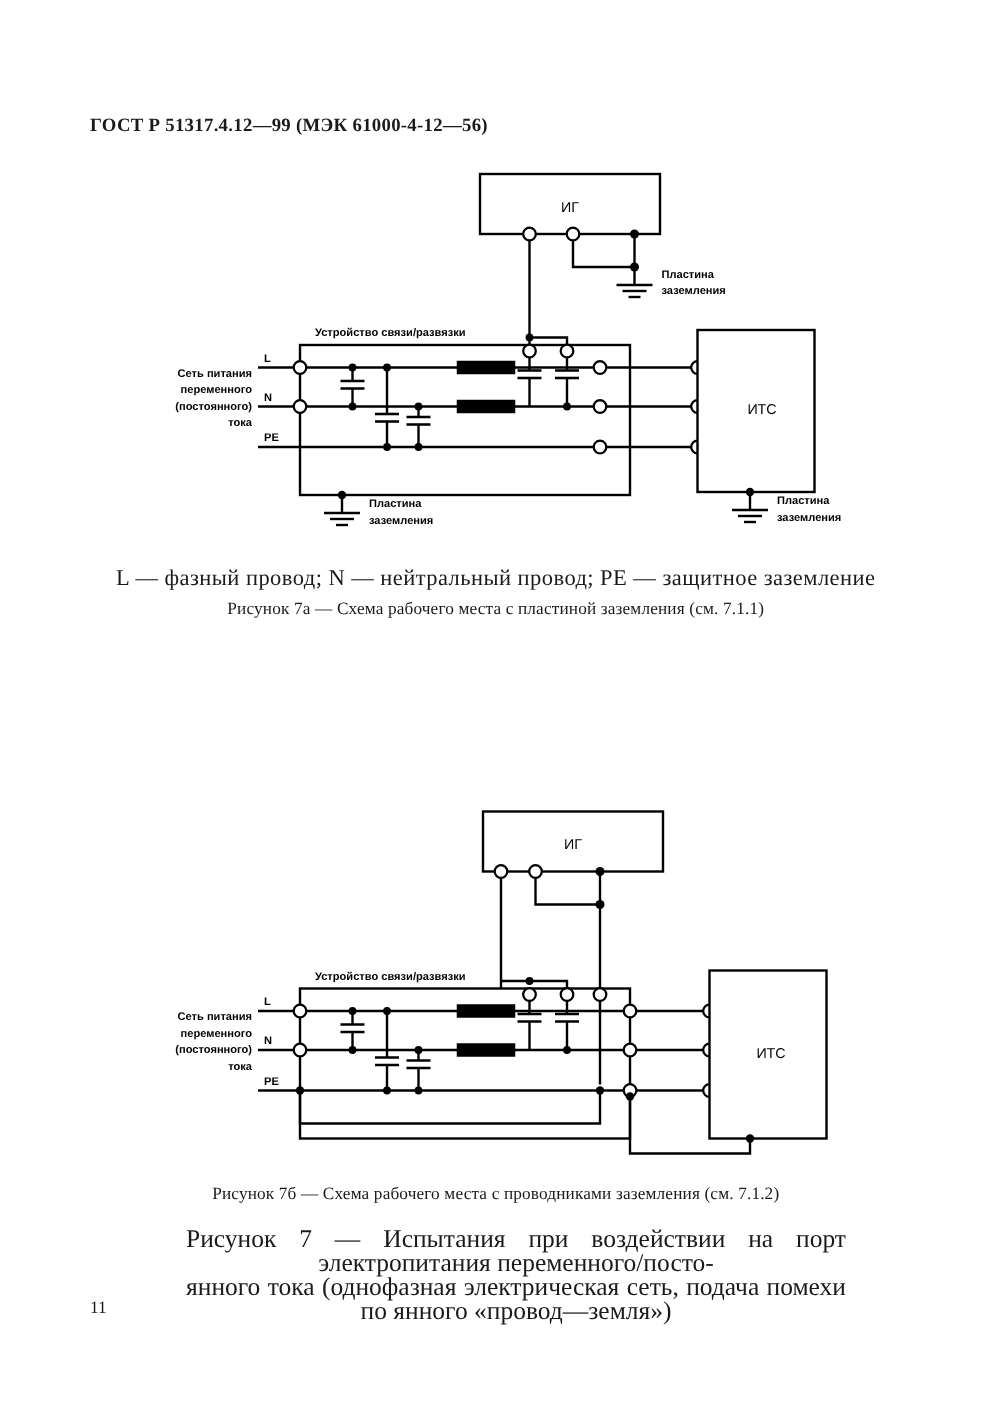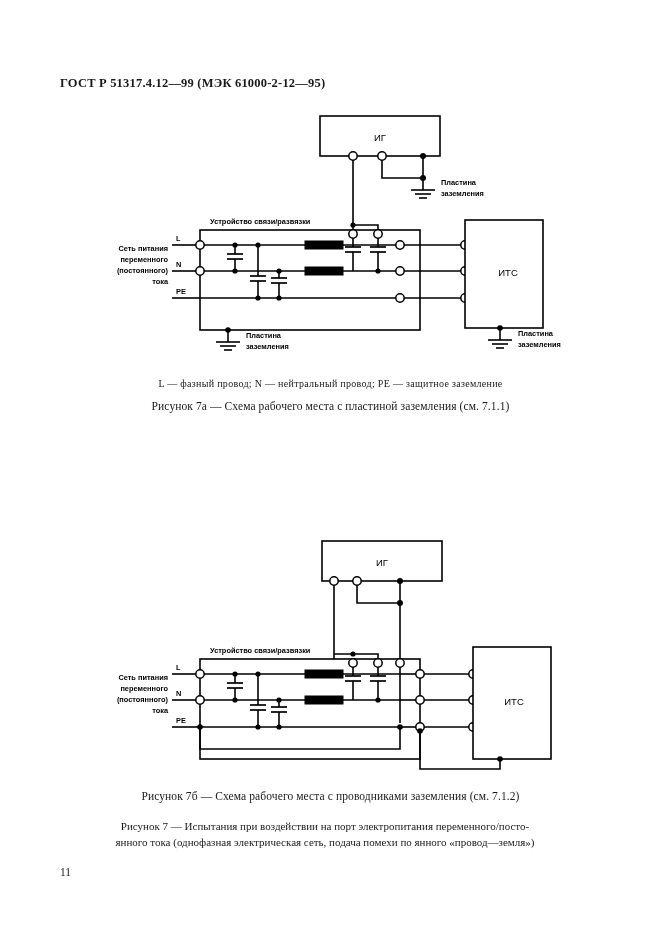--- a/index.html
+++ b/index.html
@@ -36,41 +36,41 @@
     width: 661px;
   }
   #figure-7a { top: 108px; height: 260px; }
   #figure-7b { top: 533px; height: 260px; }
 
   .legend-line {
     position: absolute;
     left: 0;
     width: 661px;
     text-align: center;
-    font-size: 10px;
+    font-size: 15px;
     letter-spacing: 0.3px;
     top: 378px;
   }
   .caption {
     position: absolute;
     left: 0;
     width: 661px;
     text-align: center;
     font-size: 11.5px;
     letter-spacing: 0.1px;
   }
   #caption-7a { top: 400px; }
   #caption-7b { top: 790px; text-align: center; }
 
   .caption-block {
     position: absolute;
-    left: 105px;
+    left: 124px;
     width: 440px;
     top: 818px;
-    font-size: 11px;
+    font-size: 17px;
     line-height: 16px;
     text-align: justify;
     text-align-last: center;
   }
   .caption-block .l1 { display: block; }
   .caption-block .l2 { display: block; }
 
   .page-number {
     position: absolute;
     left: 60px;
@@ -94,21 +94,21 @@
   .term { stroke: #000; stroke-width: 1.5; fill: #fff; }
   .dot { fill: #000; }
   .ind { fill: #000; stroke: #000; stroke-width: 1; }
   .cap-plate { stroke: #000; stroke-width: 1.7; }
 </style>
 </head>
 <body>
 
 <div class="page">
 
-  <div class="header">ГОСТ Р 51317.4.12—99 (МЭК 61000-2-12—95)</div>
+  <div class="header">ГОСТ Р 51317.4.12—99 (МЭК 61000-4-12—56)</div>
 
   <div class="figure" id="figure-7a">
     <svg width="661" height="260" viewBox="0 0 661 260">
 
       <rect class="box" x="320" y="8" width="120" height="40"></rect>
       <text class="diagram-label-big" x="380" y="33" text-anchor="middle">ИГ</text>
 
       <line class="wire" x1="353" y1="48" x2="353" y2="48"></line>
       <circle class="term" cx="353" cy="48" r="4.2"></circle>
       <circle class="term" cx="382" cy="48" r="4.2"></circle>

